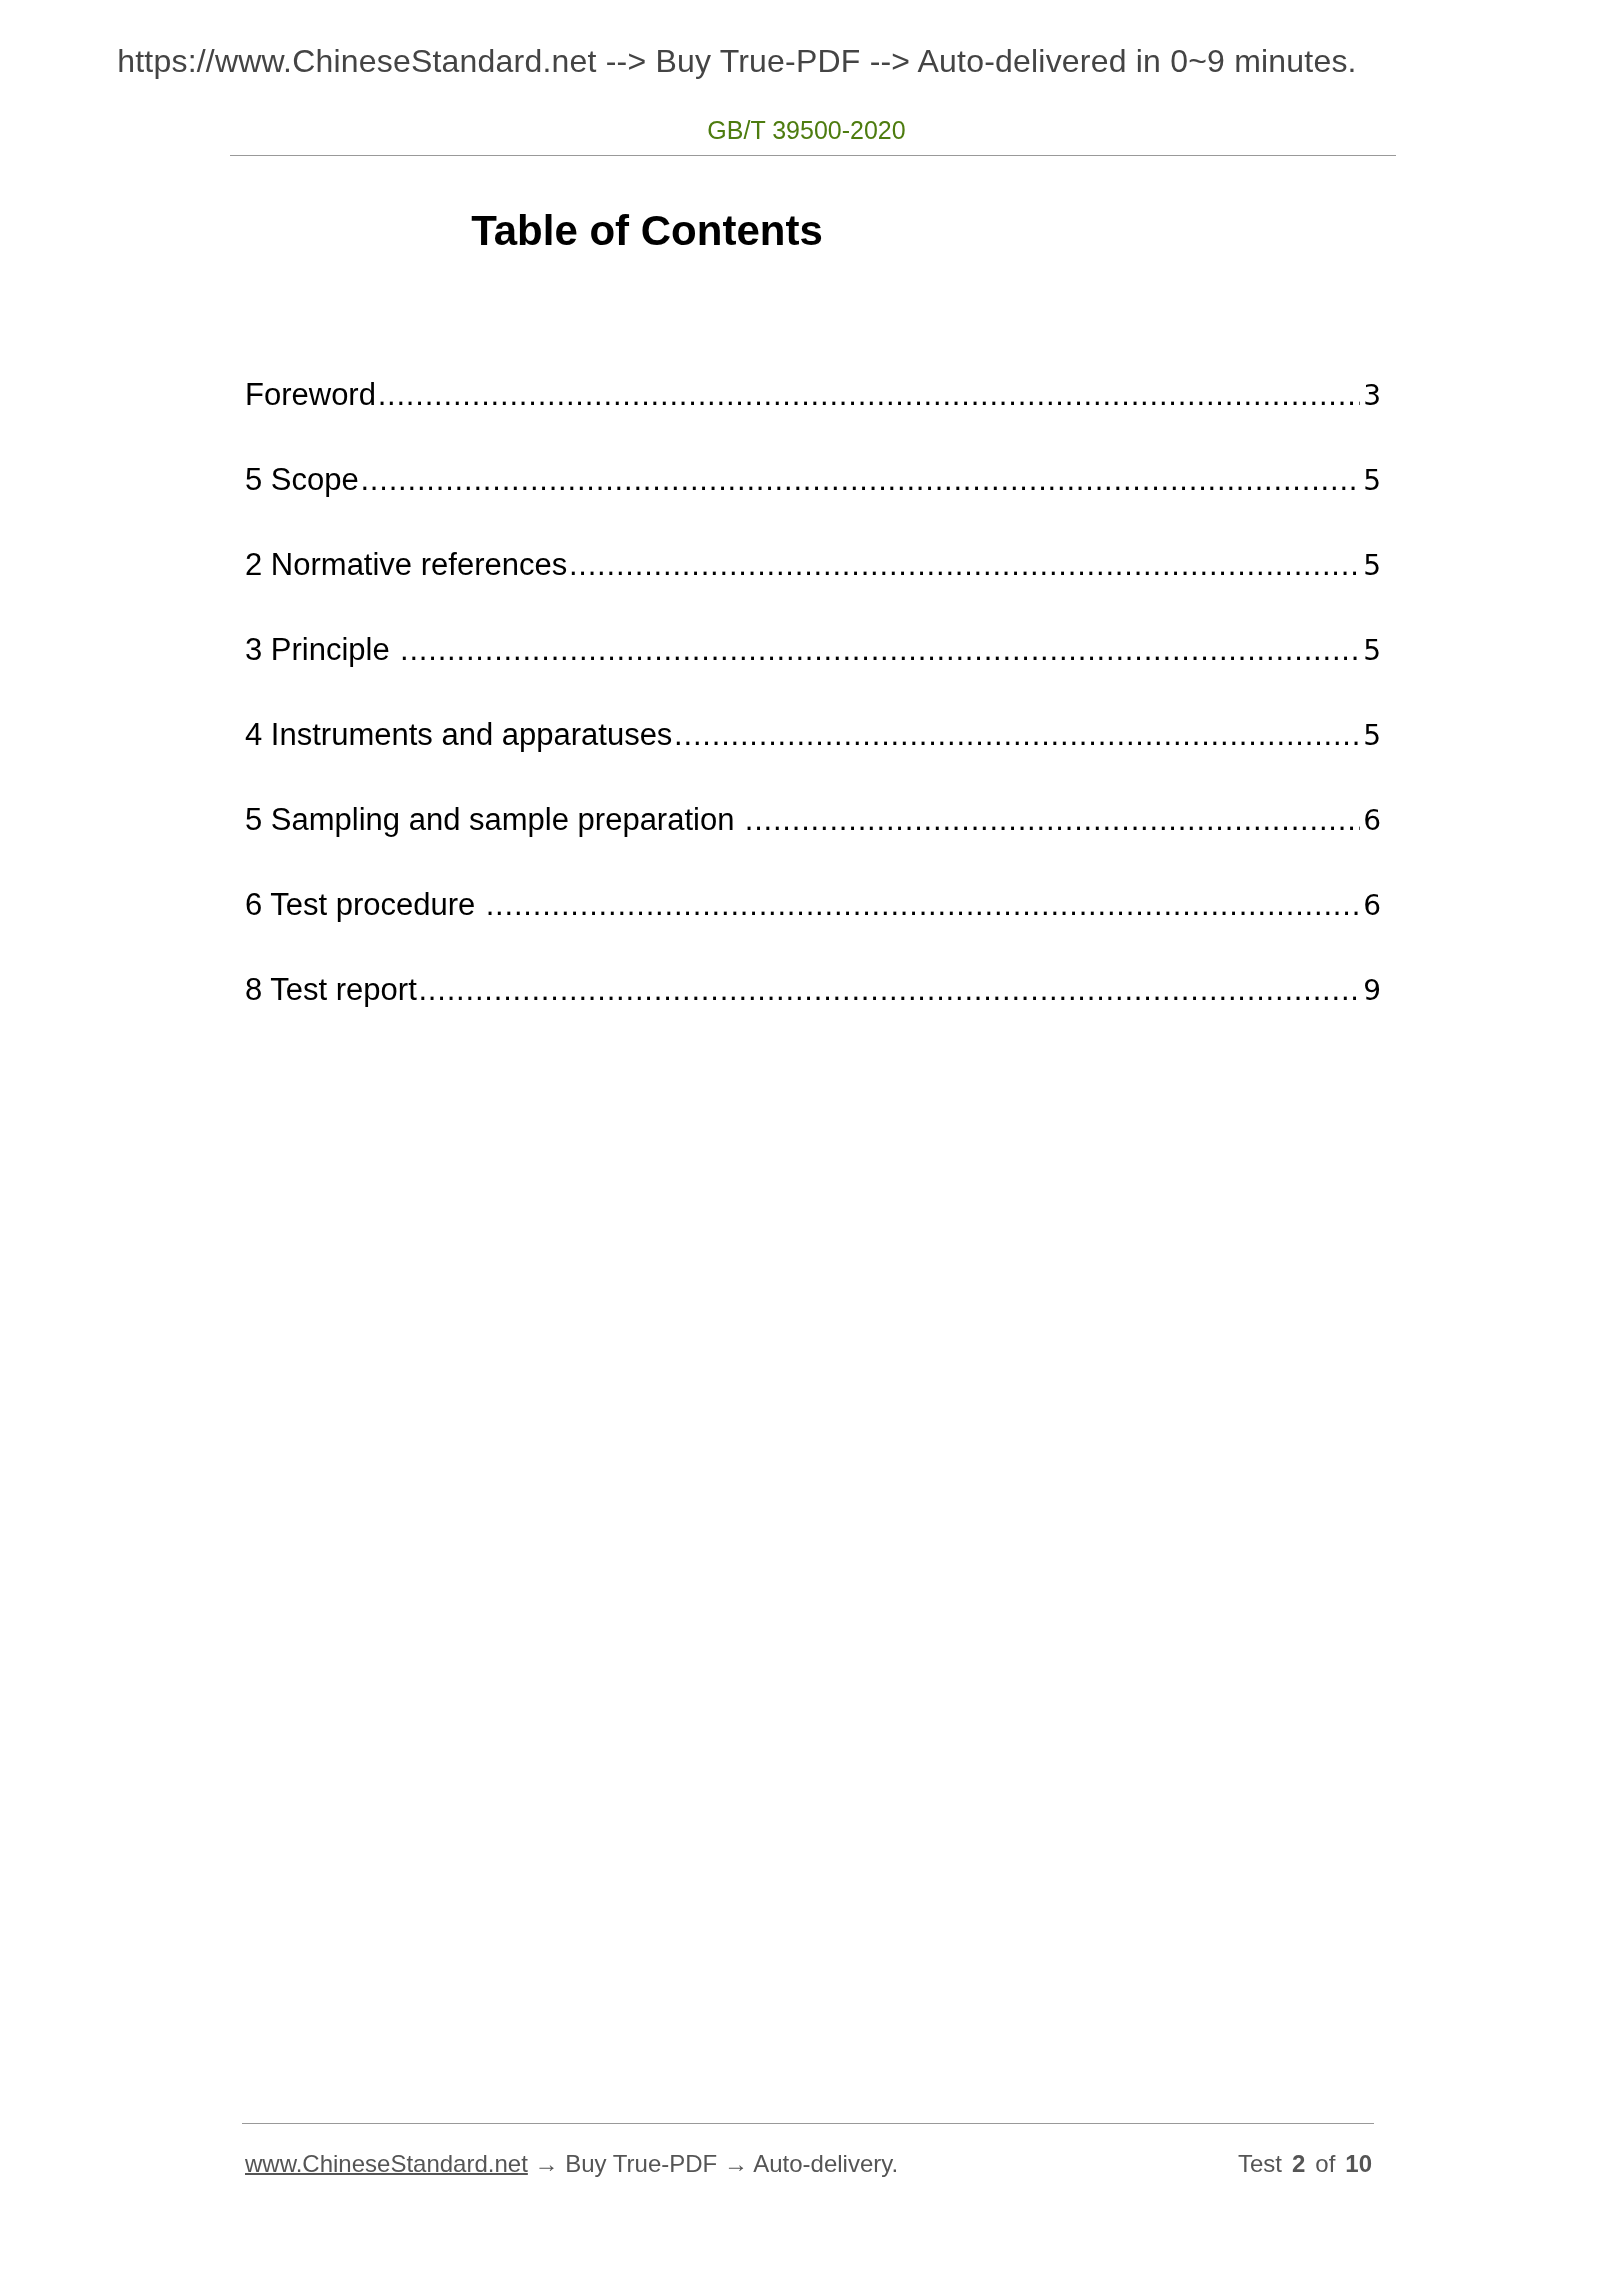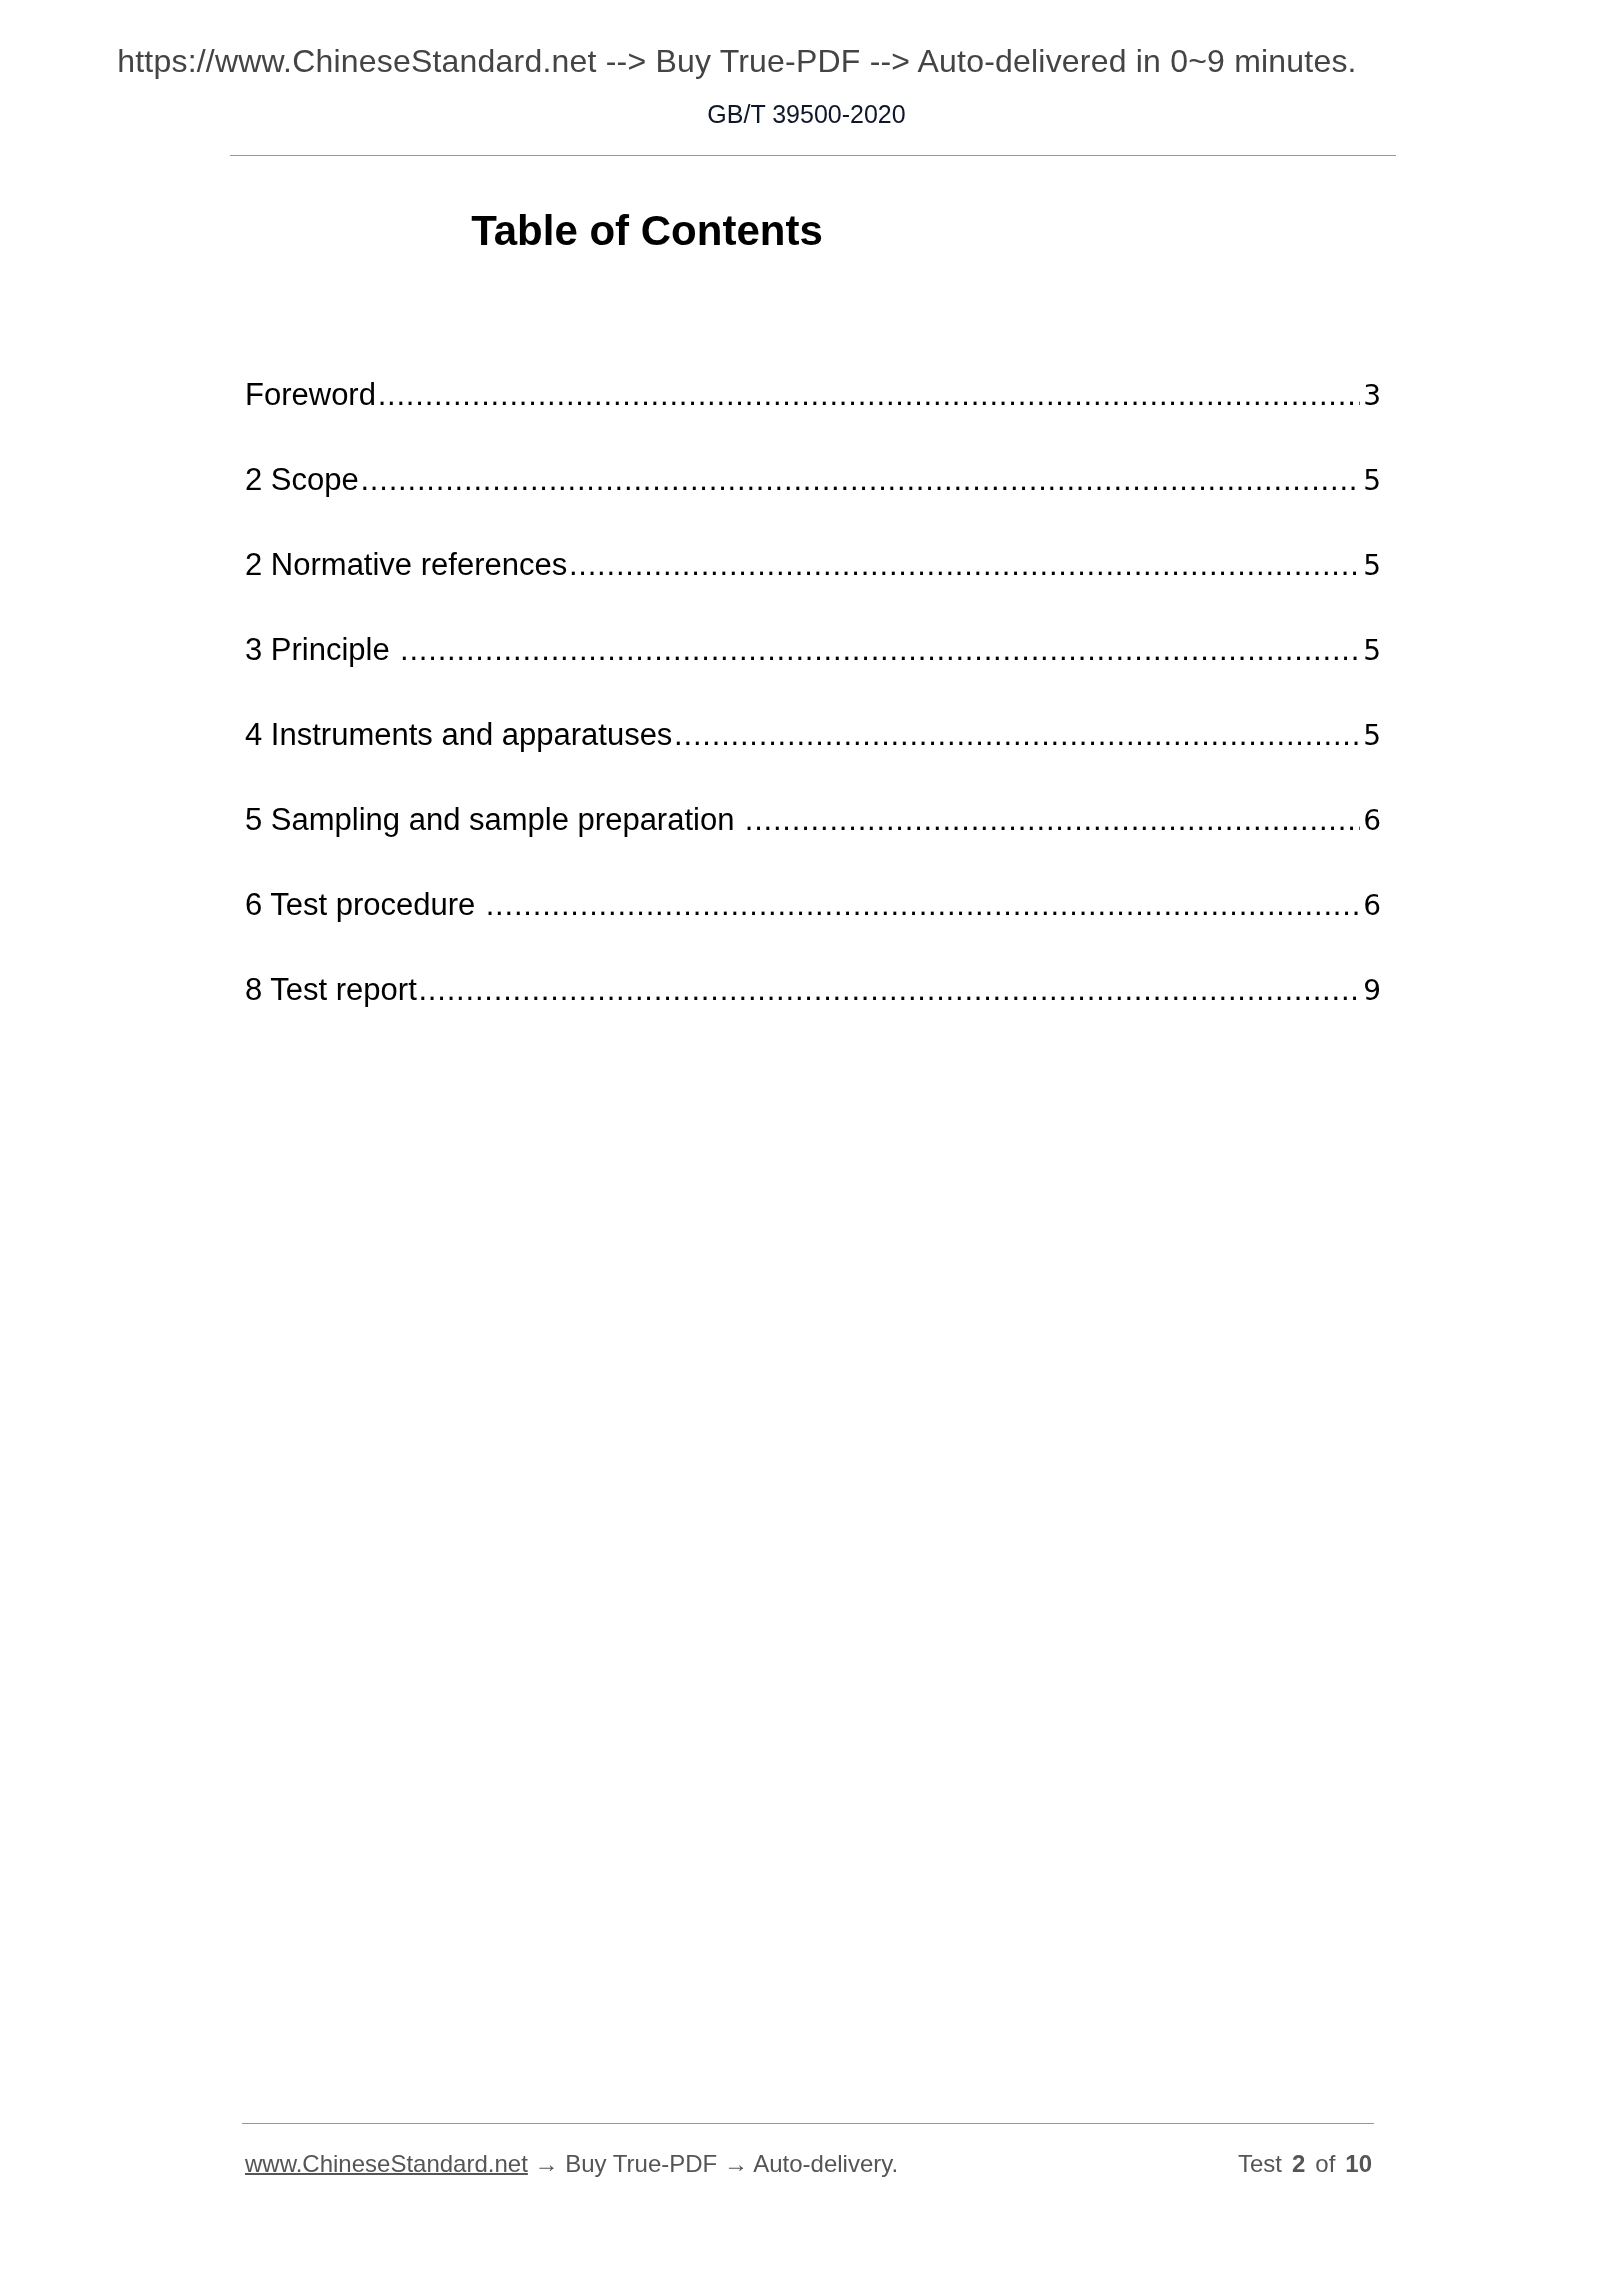--- a/index.html
+++ b/index.html
@@ -20,26 +20,26 @@
       top: 43px;
       left: 0;
       width: 1474px;
       text-align: center;
       font-size: 32px;
       color: #444;
       letter-spacing: 0.2px;
     }
     .header-std {
       position: absolute;
-      top: 100px;
+      top: 116px;
       left: 0;
       width: 1613px;
       text-align: center;
       font-size: 25px;
-      color: #0f172a;
+      color: #4d7c0f;
     }
     .header-rule {
       position: absolute;
       top: 155px;
       left: 230px;
       width: 1166px;
       height: 0;
       border-top: 1.7px solid #999;
     }
     .toc-title {
@@ -131,21 +131,21 @@
 
 <div class="toc-title">Table of Contents</div>
 
 <ul class="toc-list">
   <li class="toc-entry">
     <span class="toc-label">Foreword</span>
     <span class="toc-leader"></span>
     <span class="toc-page">3</span>
   </li>
   <li class="toc-entry">
-    <span class="toc-label">2 Scope</span>
+    <span class="toc-label">5 Scope</span>
     <span class="toc-leader"></span>
     <span class="toc-page">5</span>
   </li>
   <li class="toc-entry">
     <span class="toc-label">2 Normative references</span>
     <span class="toc-leader"></span>
     <span class="toc-page">5</span>
   </li>
   <li class="toc-entry">
     <span class="toc-label" style="white-space:pre">3 Principle </span>

